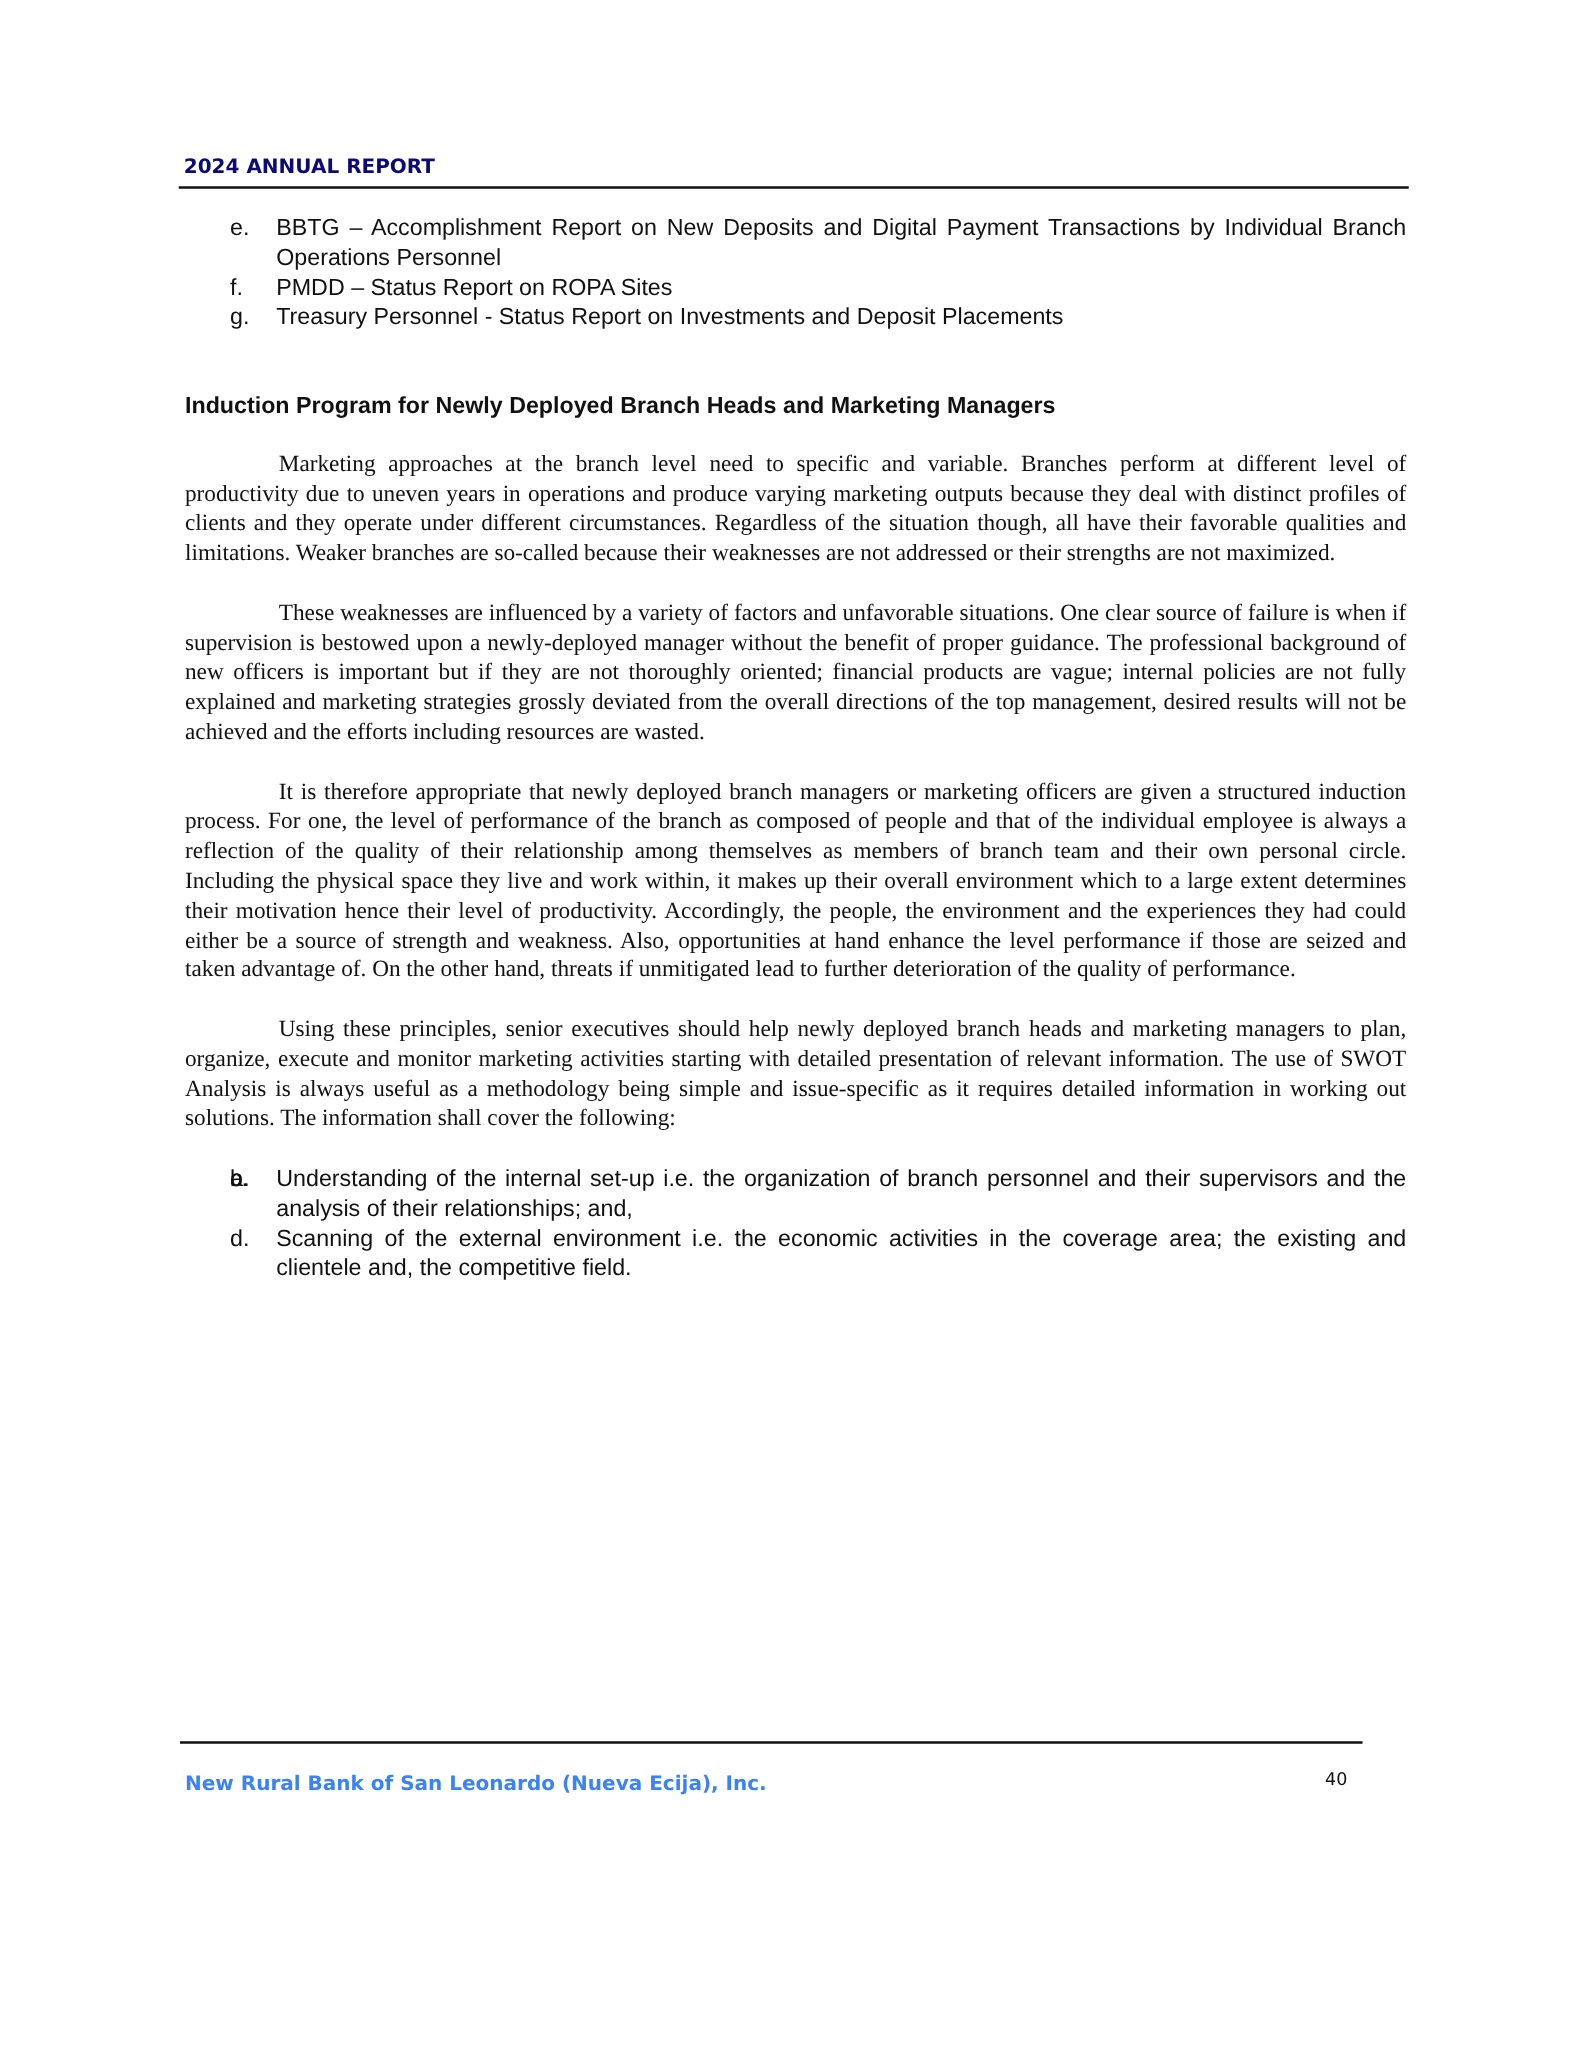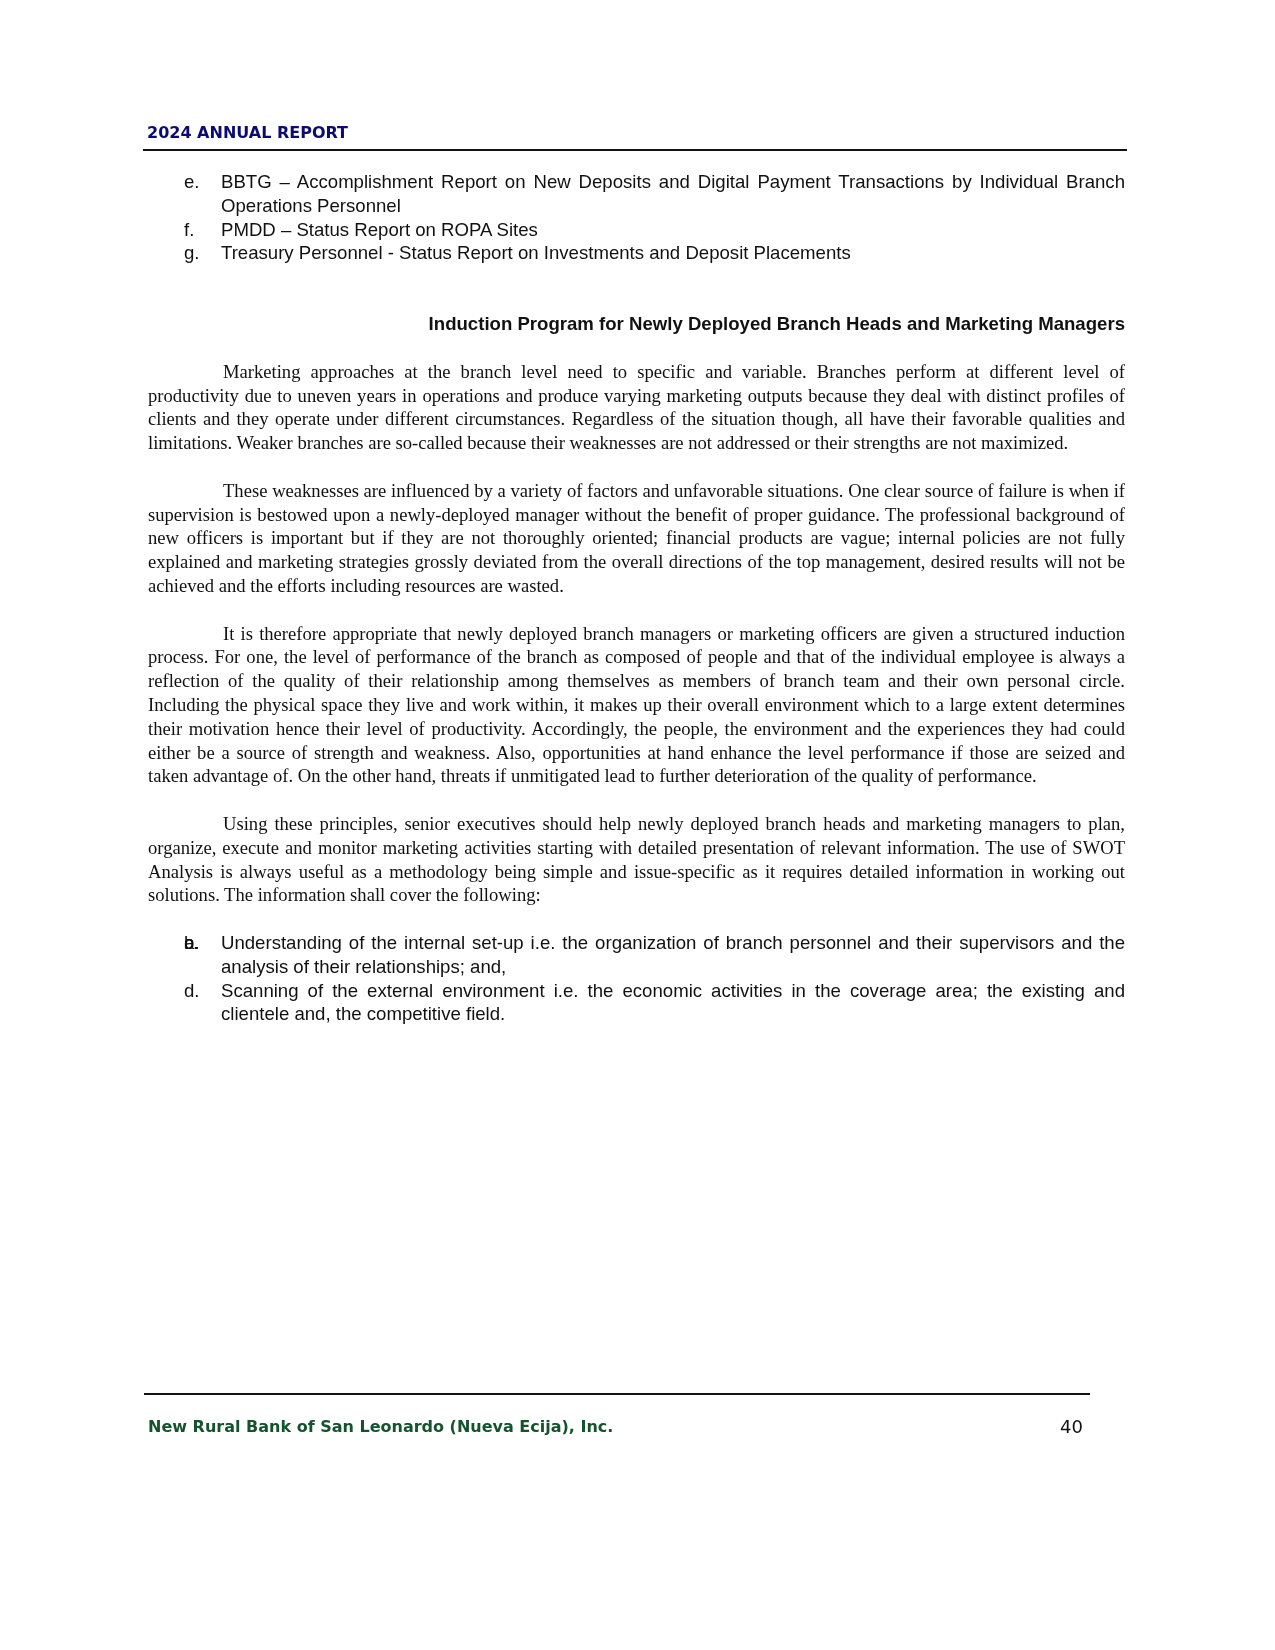--- a/index.html
+++ b/index.html
@@ -7,27 +7,27 @@
          font-family: "Liberation Sans", sans-serif; color: #111111; }
   .header-title { position: absolute; left: 147px; top: 123px; font-family: "DejaVu Sans", sans-serif;
                   font-weight: bold; font-size: 16px; color: #0b0b73; letter-spacing: 0px; text-align: center; }
   .header-rule { position: absolute; left: 143px; top: 149px; width: 984px; height: 2px; background: #111; }
   .content { position: absolute; left: 148px; top: 170px; width: 977px; font-size: 18.6px; line-height: 23.8px; }
   ol.list { list-style: none; margin: 0; padding: 0; }
   ol.list li { position: relative; padding-left: 73px; text-align: justify; }
   ol.list li .marker { position: absolute; left: 36px; top: 0; }
   .top-list li .marker { left: 42px; }
   .top-list li { padding-left: 73px; }
-  .section-title { text-align: right; font-weight: bold; margin-top: 47px; line-height: 23.8px; }
+  .section-title { text-align: left; font-weight: bold; margin-top: 47px; line-height: 23.8px; }
   p.para { margin: 0; text-align: justify; text-indent: 75px; font-family: Liberation Serif, serif; }
   .gap { height: 23.8px; }
   .footer-rule { position: absolute; left: 144px; top: 1393px; width: 946px; height: 1.5px; background: #111; }
   .footer-org { position: absolute; left: 148px; top: 1417px; font-family: "DejaVu Sans", sans-serif;
-                font-weight: bold; font-size: 16px; color: #14532d; }
-  .footer-page { position: absolute; left: 1060px; top: 1416px; font-family: "DejaVu Sans", sans-serif; font-size: 18px; color: #111; }
+                font-weight: bold; font-size: 16px; color: #3b82f6; }
+  .footer-page { position: absolute; left: 1060px; top: 1416px; font-family: "DejaVu Sans", sans-serif; font-size: 14px; color: #111; }
 </style>
 </head>
 <body>
 
 <div class="header-title">2024 ANNUAL REPORT</div>
 <div class="header-rule"></div>
 
 <div class="content">
   <ol class="list top-list">
     <li>

